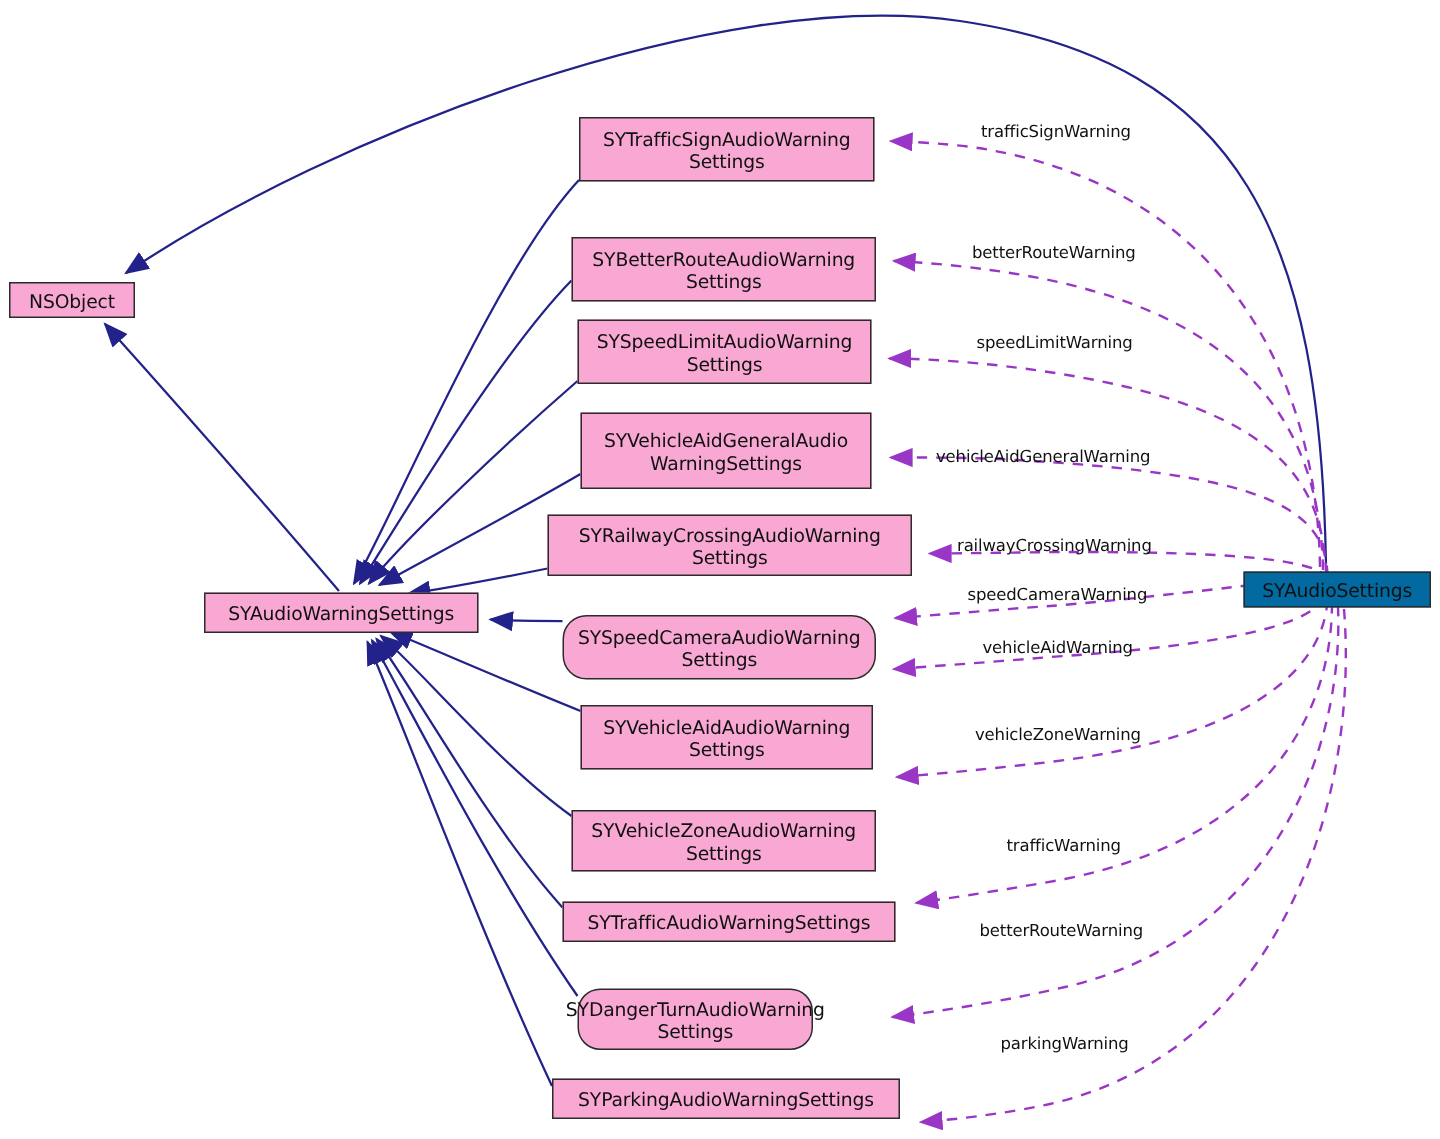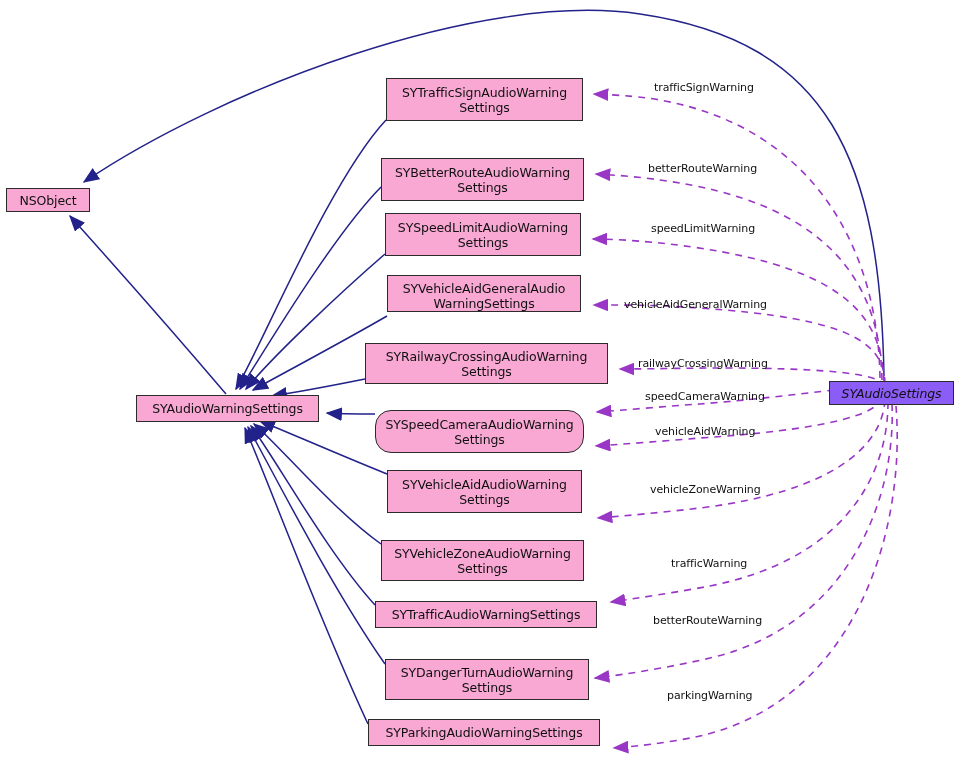--- a/index.html
+++ b/index.html
@@ -34,23 +34,22 @@
     justify-content: center;
     text-align: center;
     font-size: 12.5px;
     line-height: 15px;
     color: #101010;
     letter-spacing: -0.1px;
     padding: 0 4px;
     z-index: 5;
   }
   .node-box.highlight {
-    background: #8b5cf6;
+    background: #0369a1;
     border: 1px solid #2b2b2b;
-    font-style: italic;
   }
   .node-label {
     display: block;
     white-space: pre-line;
   }
   .edge-label {
     position: absolute;
     font-size: 11px;
     line-height: 14px;
     color: #111111;
@@ -126,21 +125,21 @@
   <div class="node-box" style="left:381px; top:158px; width:203px; height:43px;">
     <span class="node-label">SYBetterRouteAudioWarning
 Settings</span>
   </div>
 
   <div class="node-box" style="left:385px; top:213px; width:196px; height:43px;">
     <span class="node-label">SYSpeedLimitAudioWarning
 Settings</span>
   </div>
 
-  <div class="node-box" style="left:387px; top:275px; width:194px; height:37px;align-items:flex-end;">
+  <div class="node-box" style="left:387px; top:275px; width:194px; height:51px;">
     <span class="node-label">SYVehicleAidGeneralAudio
 WarningSettings</span>
   </div>
 
   <div class="node-box" style="left:365px; top:343px; width:243px; height:41px;">
     <span class="node-label">SYRailwayCrossingAudioWarning
 Settings</span>
   </div>
 
   <div class="node-box" style="left:375px; top:410px; width:209px; height:43px;border-radius:16px;">
@@ -155,21 +154,21 @@
 
   <div class="node-box" style="left:381px; top:540px; width:203px; height:41px;">
     <span class="node-label">SYVehicleZoneAudioWarning
 Settings</span>
   </div>
 
   <div class="node-box" style="left:375px; top:601px; width:222px; height:27px;">
     <span class="node-label">SYTrafficAudioWarningSettings</span>
   </div>
 
-  <div class="node-box" style="left:385px; top:659px; width:204px; height:41px;">
+  <div class="node-box" style="left:385px; top:659px; width:157px; height:41px;border-radius:15px;">
     <span class="node-label">SYDangerTurnAudioWarning
 Settings</span>
   </div>
 
   <div class="node-box" style="left:368px; top:719px; width:232px; height:27px;">
     <span class="node-label">SYParkingAudioWarningSettings</span>
   </div>
 
   <div class="edge-label" style="left:654px; top:81px;">trafficSignWarning</div>
   <div class="edge-label" style="left:648px; top:162px;">betterRouteWarning</div>

